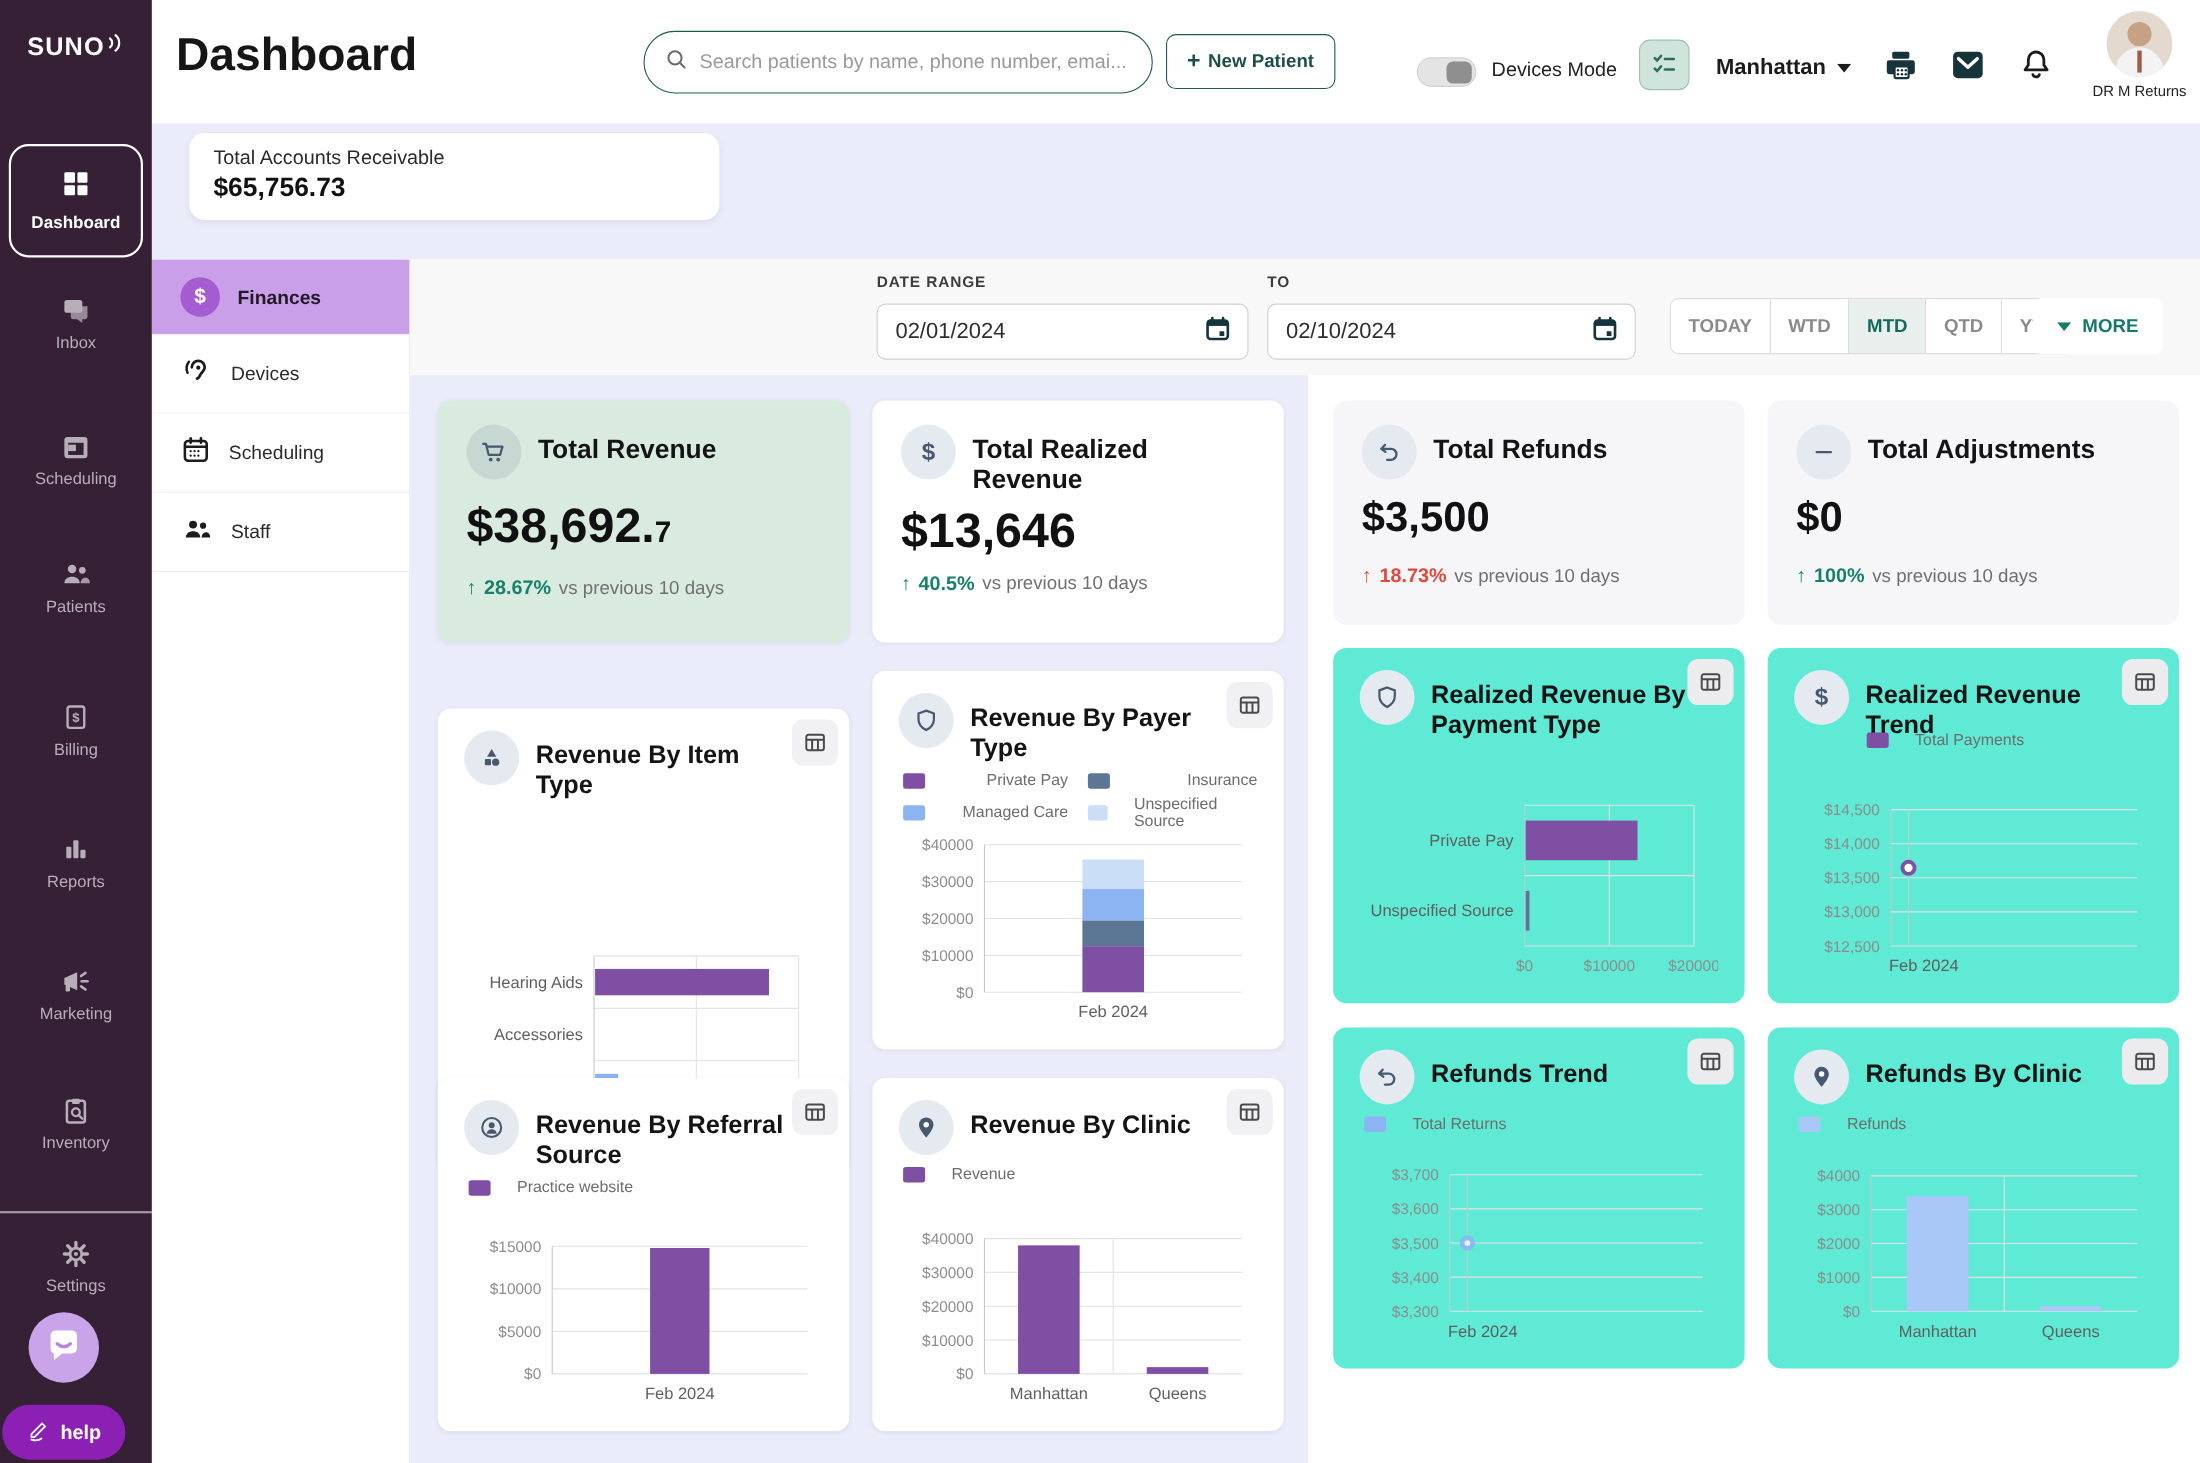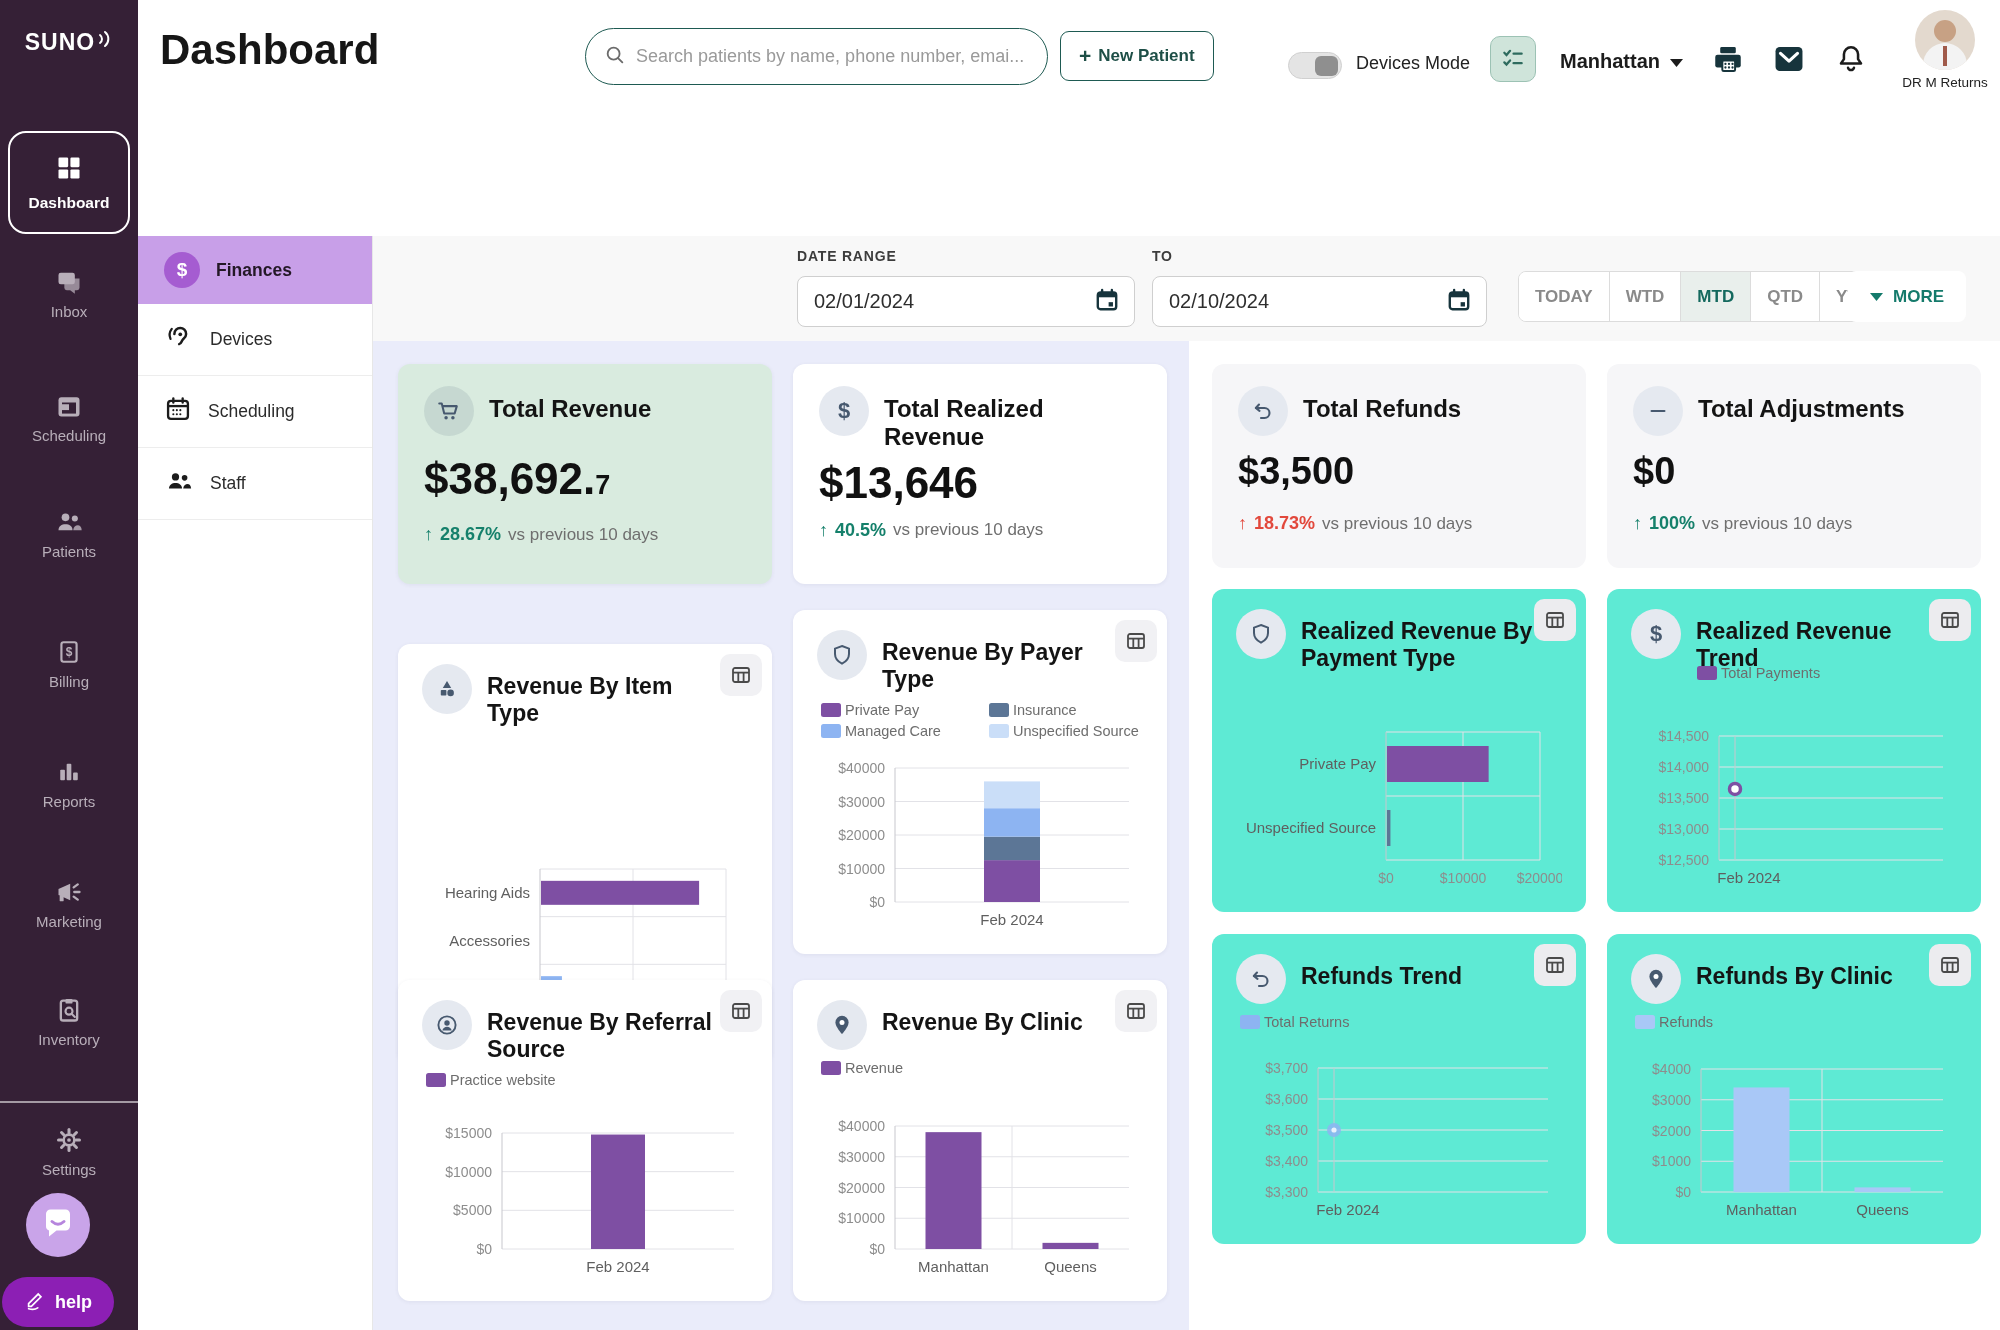--- a/index.html
+++ b/index.html
@@ -84,21 +84,21 @@
   .kpi-delta .cmp { color:#6f6f6f; font-size:17px; }
 
   .chart-card { padding:20px 24px; display:flex; flex-direction:column; }
   .chart-card.gray { background:#5eead4; box-shadow:none; }
   .chart-head { display:flex; align-items:flex-start; gap:15px; }
   .chart-title { font-size:23px; font-weight:800; line-height:1.16; padding-top:9px; color:#141414; max-width:238px; }
   .corner-btn { position:absolute; top:10px; right:10px; width:42px; height:42px; border:none; border-radius:10px; background:#f1f1f4; color:#4a4a4a; display:flex; align-items:center; justify-content:center; cursor:pointer; }
   .gray .corner-btn { background:#ececef; }
   .legend { display:flex; flex-wrap:wrap; column-gap:18px; row-gap:5px; margin:10px 0 0 4px; }
   .legend.grid2 { display:grid; grid-template-columns:150px auto; }
-  .legend-item { display:flex; align-items:center; gap:4px; font-size:14.5px; color:#6d6d6d; }
+  .legend-item { display:flex; align-items:center; gap:24px; font-size:14.5px; color:#6d6d6d;justify-content:space-between; }
   .swatch { width:20px; height:14px; border-radius:2.5px; display:inline-block; }
   .chart-host { width:100%; margin-top:auto; }
   .h180{height:183px;} .h172{height:176px;} .h170{height:168px;} .h168{height:166px;} .h158{height:158px;} .h165{height:165px;}
 </style>
 </head>
 <body>
 
 <div class="frame">
 
   <div class="sidebar">
@@ -299,20 +299,26 @@
     <div class="avatar-wrap">
       <div class="avatar">
           <div class="head"></div>
           <div class="body"></div>
           <div class="tie"></div>
         </div>
       <div class="avatar-name">DR M Returns</div>
     </div>
   </div>
 
+  <div class="summary-band">
+    <div class="ar-card">
+      <div class="lbl">Total Accounts Receivable</div>
+      <div class="val">$65,756.73</div>
+    </div>
+  </div>
 
   <div class="subnav">
     <div class="subnav-item active">
       <span class="fin-circle">$</span>
       <span>Finances</span>
     </div>
     <div class="subnav-item">
       <span><svg width="30" height="30" viewBox="0 0 24 24">
             <path d="M8.3 9.5 a4.7 4.7 0 0 1 9.4 0 c0 2.5-1.7 3.4-2.9 4.9-.9 1.1-.7 2.9-2.7 3.3" fill="none" stroke="#1c1c1c" stroke-width="2" stroke-linecap="round"></path>
             <circle cx="13" cy="9.8" r="1.5" fill="#1c1c1c"></circle>

